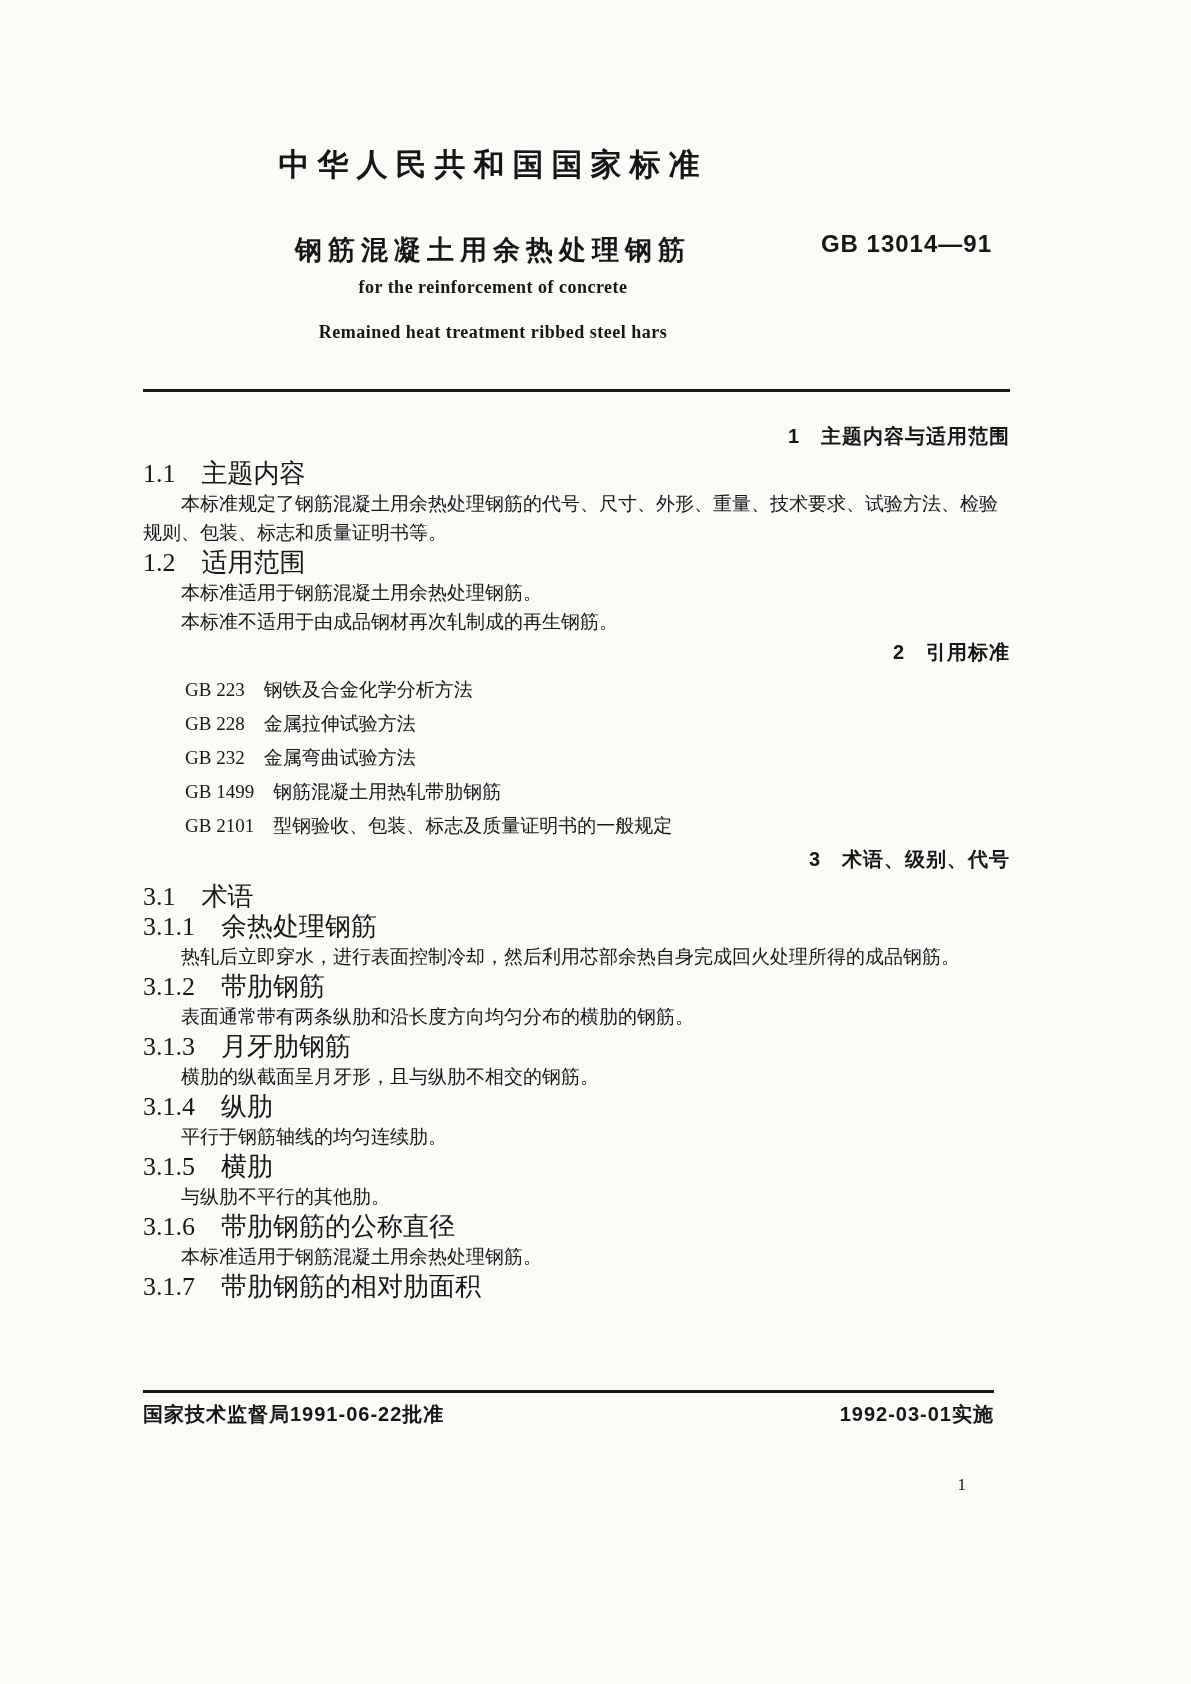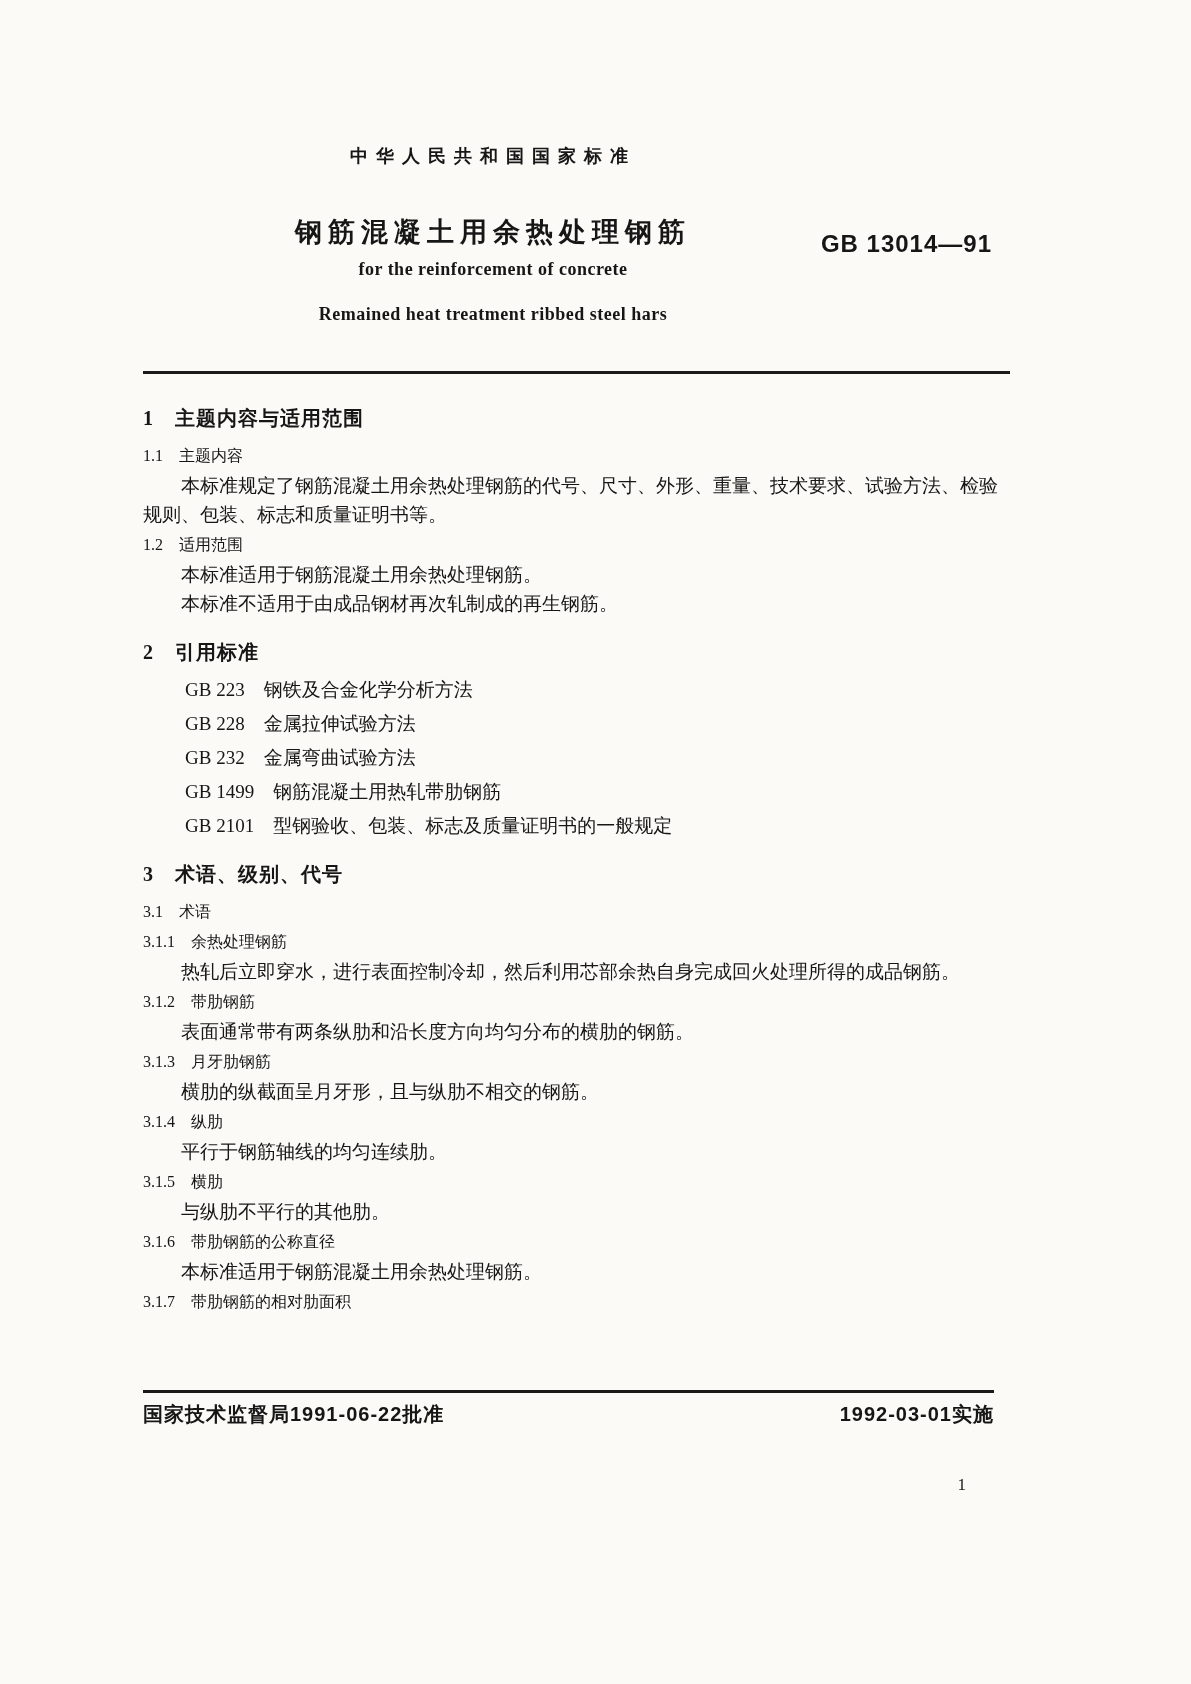--- a/index.html
+++ b/index.html
@@ -21,21 +21,21 @@
     width: 867px;
   }
 
   
   .header { position: relative; }
   .header-center { width: 700px; text-align: center; }
   .std-label {
     padding-top: 14px;
     font-family: "Liberation Sans", sans-serif;
     font-weight: bold;
-    font-size: 18px;
+    font-size: 31px;
     letter-spacing: 8px;
     white-space: nowrap;
   }
   .title-cn {
     margin-top: 46px;
     font-family: "Liberation Sans", sans-serif;
     font-weight: bold;
     font-size: 27px;
     letter-spacing: 6px;
     white-space: nowrap;
@@ -59,28 +59,29 @@
   }
   .header-rule {
     margin-top: 46px;
     height: 3px;
     background: #1a1a1a;
   }
 
   
   .body { margin-top: 30px; font-size: 19px; line-height: 29px; }
   .h1 {
-    font-family: Liberation Serif, serif;
+    font-family: Liberation Sans, sans-serif;
     font-weight: bold;
     font-size: 20px;
     letter-spacing: 1px;
-    margin: 20px 0 8px 0;
+    margin: 2px 0 8px 0;
+    text-align: right;
   }
   .h2 {
-    font-size: 16px;
+    font-size: 26px;
     margin: 1px 0;
   }
   .p {
     text-indent: 2em;
     margin: 0;
   }
   .ref {
     margin: 5px 0 5px 42px;
   }
 

